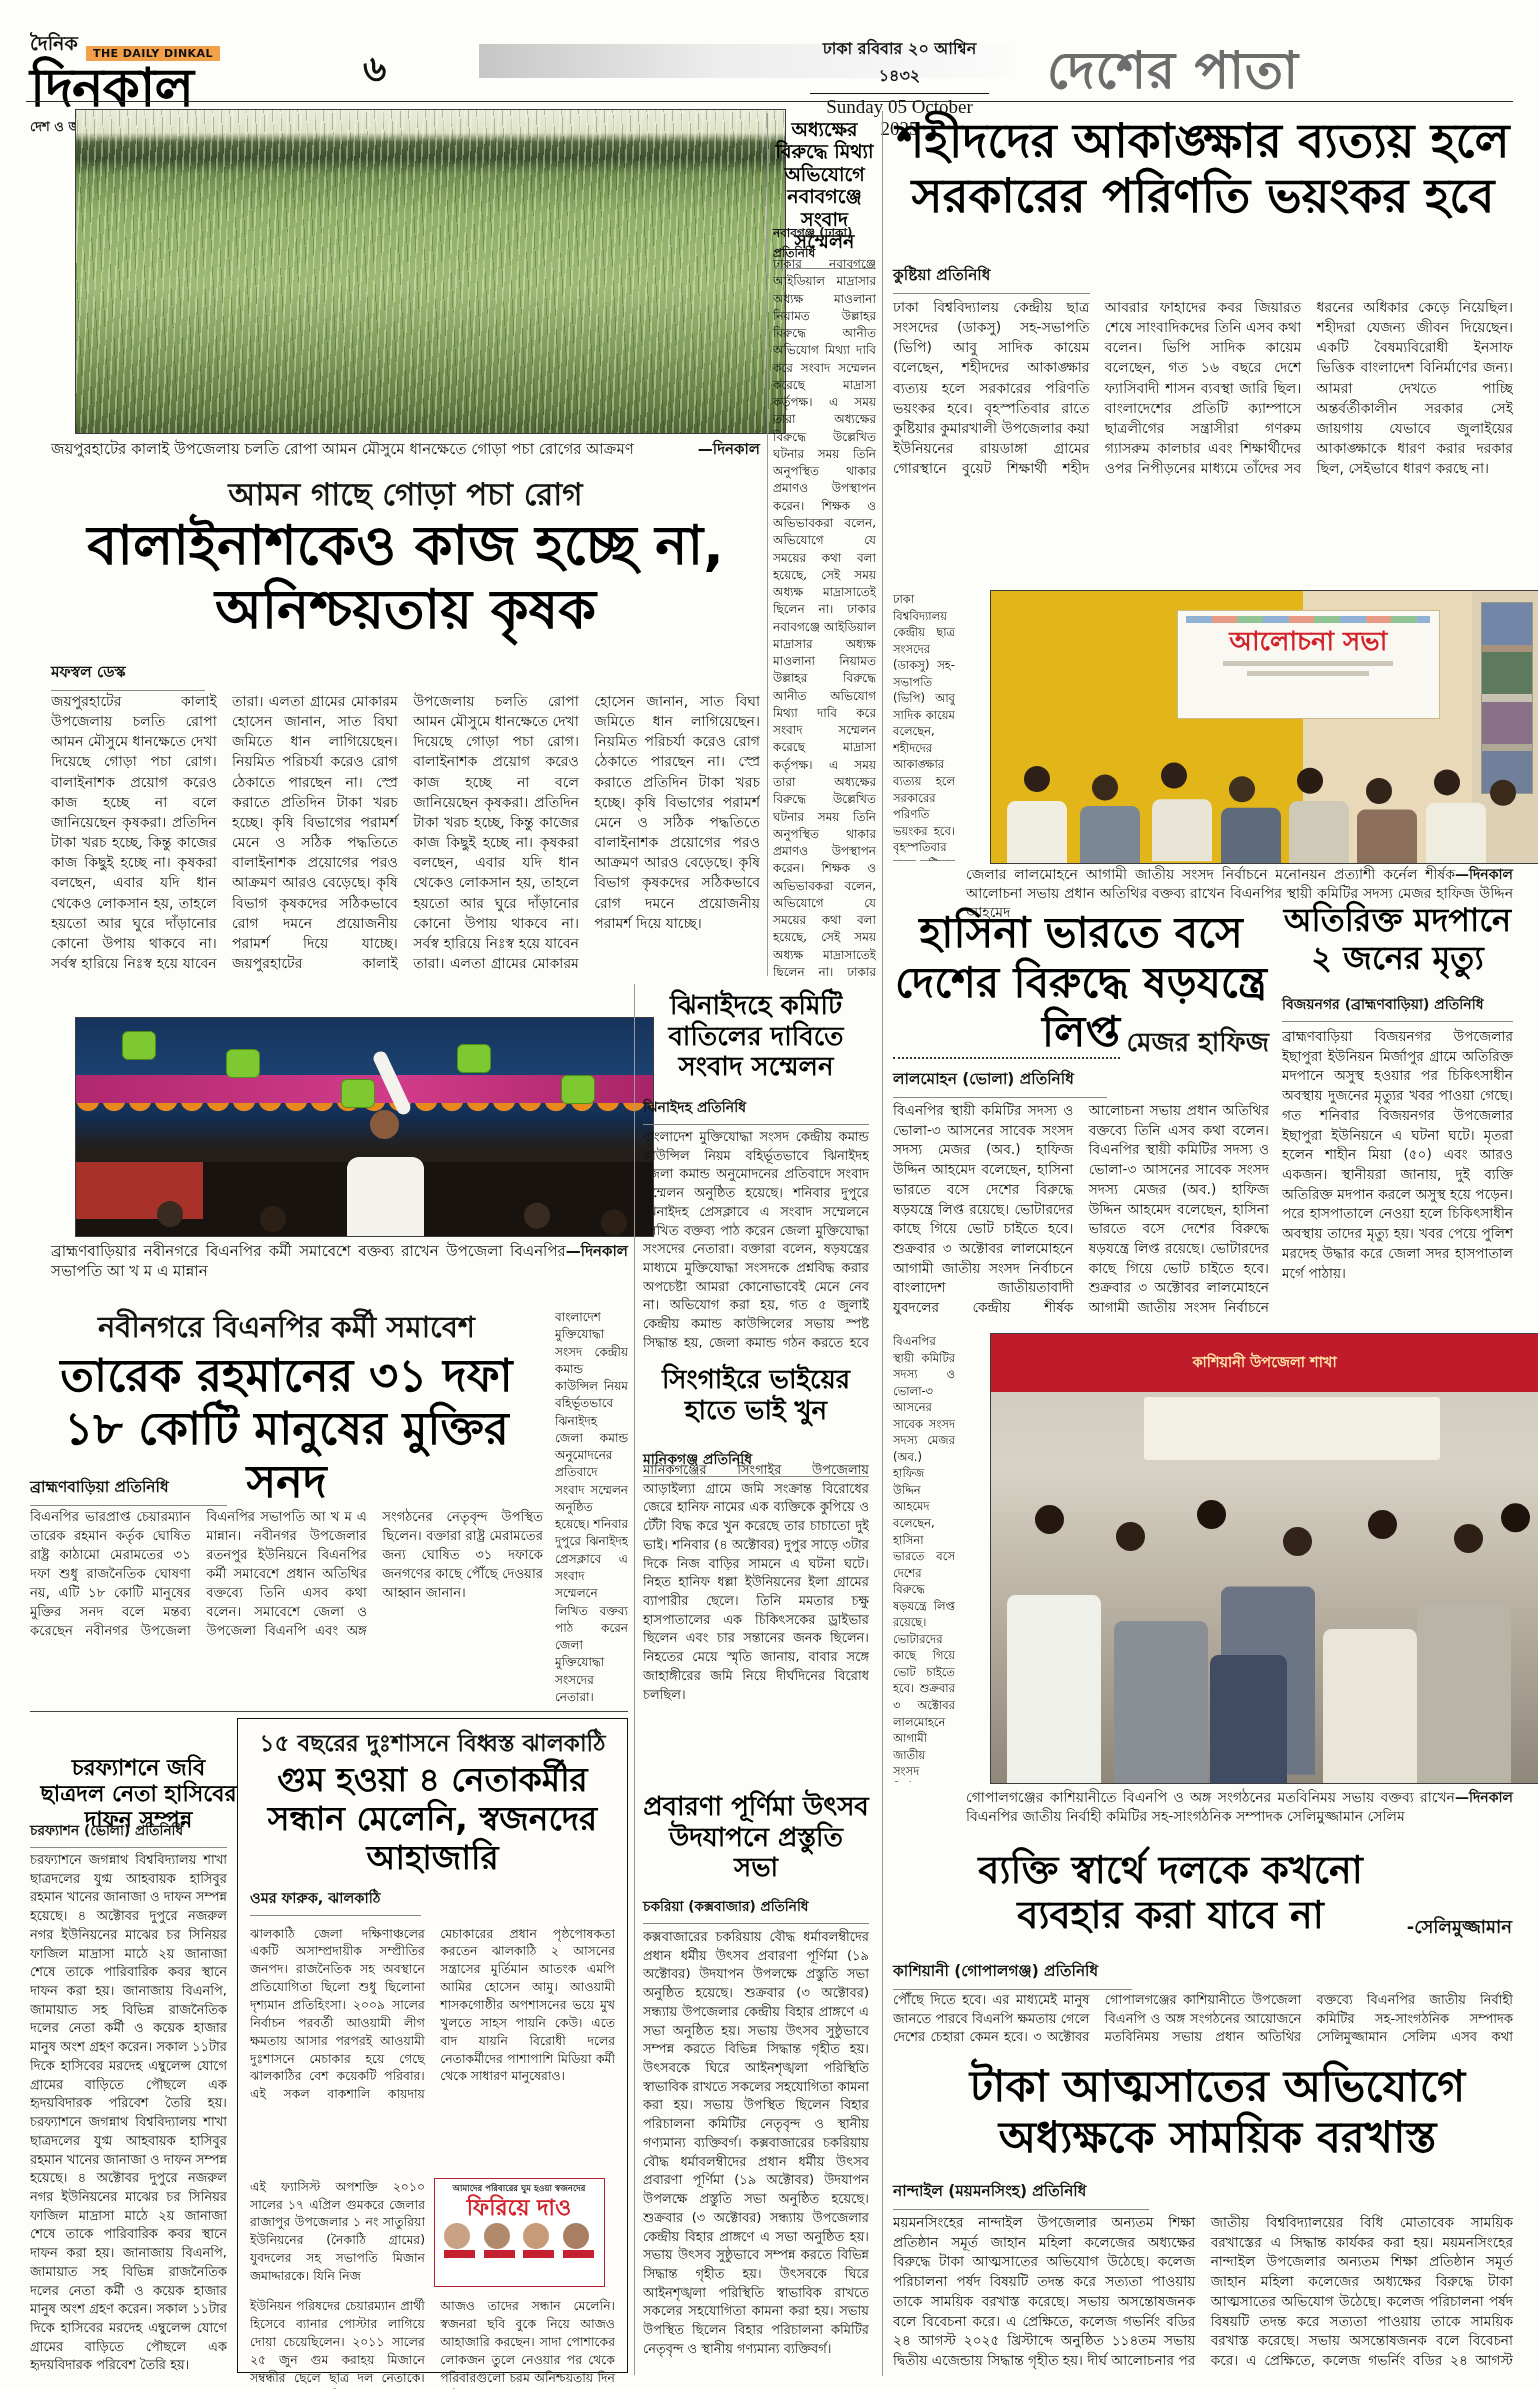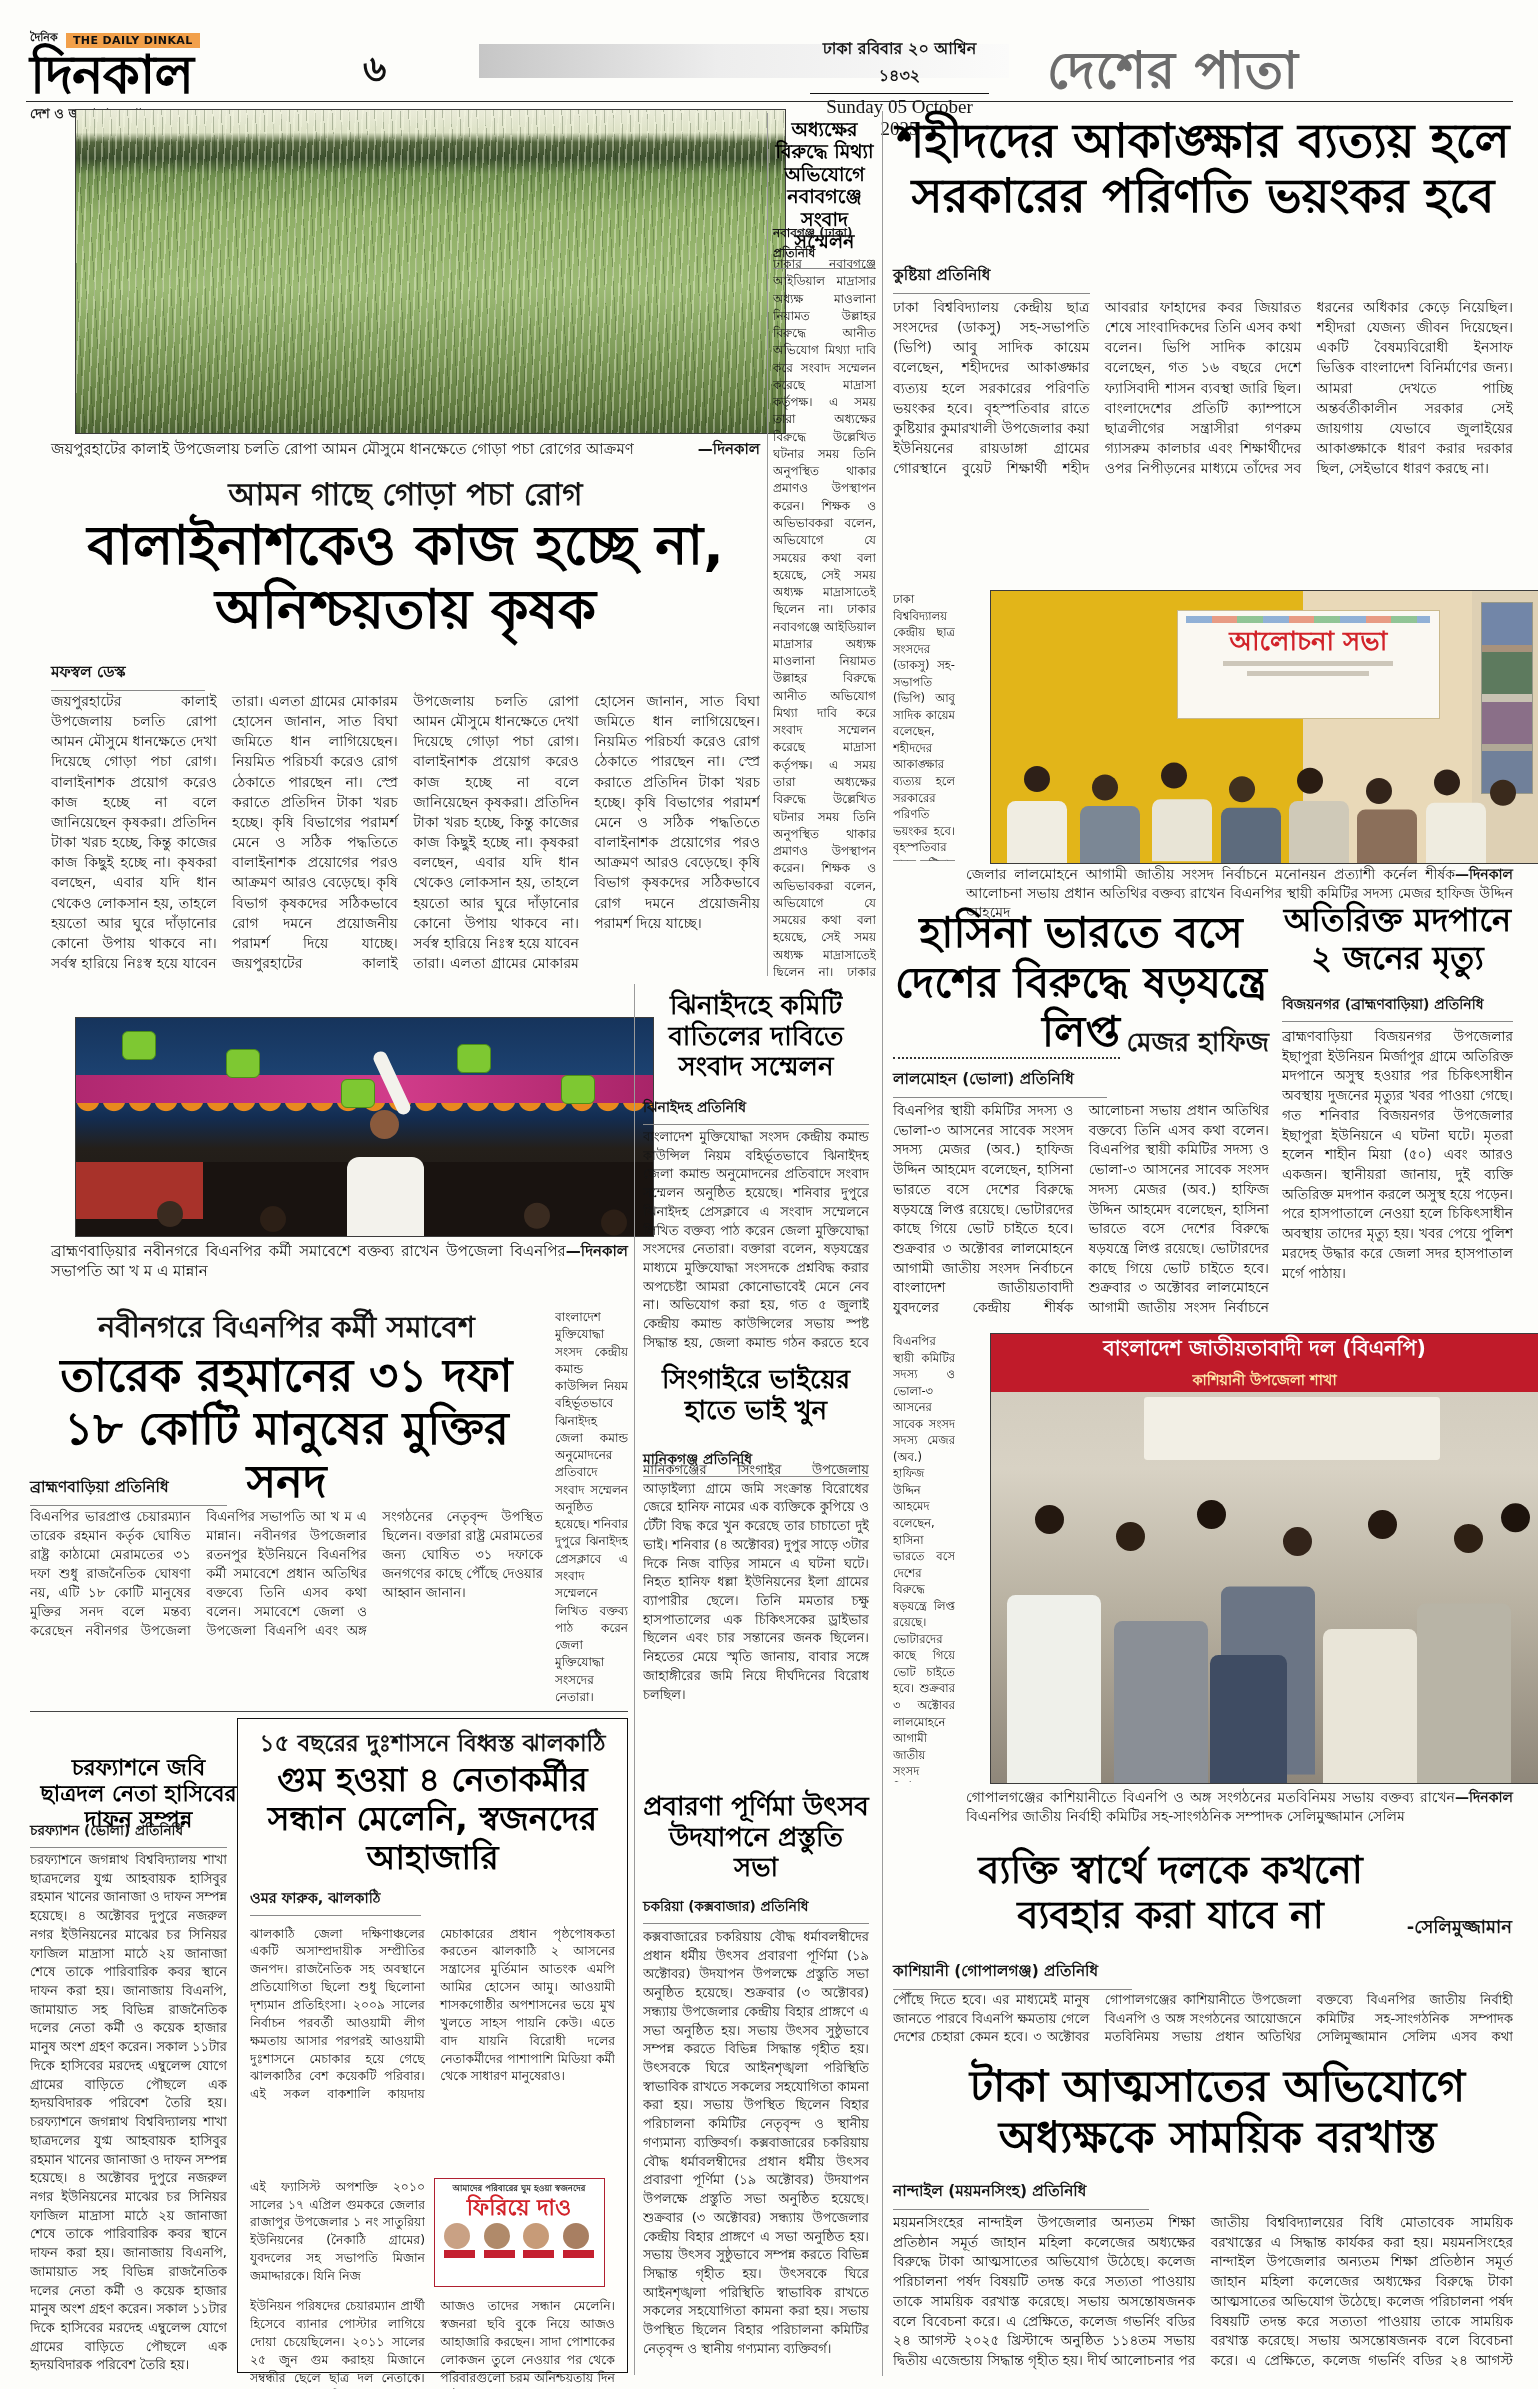--- a/index.html
+++ b/index.html
@@ -1,20 +1,20 @@
 <!DOCTYPE html>
 <html lang="bn" style="font-size:13.7px"><head>
 <meta charset="utf-8">
 <style>
   html,body{margin:0;padding:0;background:#e9e9e9;}
   .page{position:relative;width:1538px;height:2389px;background:#fdfdfa;margin:0 auto;
         font-family:"DejaVu Sans","Liberation Sans",sans-serif;color:#151515;overflow:hidden;}
   .abs{position:absolute;}
   
-  .logo-small{font-size:11px;font-weight:bold;color:#111;}
+  .logo-small{font-size:19px;font-weight:bold;color:#111;}
   .logo-eng{font-size:11px;font-weight:bold;color:#111;background:#f2a04a;padding:0.9px 6.8px;letter-spacing:0.4px;}
   .logo-main{font-size:53px;font-weight:900;line-height:1;color:#000;letter-spacing:-0.9px;}
   .logo-tag{font-size:13px;font-weight:bold;color:#222;margin-top:3.4px;}
   .pagenum{font-size:36px;font-weight:bold;color:#111;}
   .gradbar{background:linear-gradient(90deg,#c6c6c6,#ededed 45%,#fbfbfa);height:34px;}
   .dateline{font-size:16px;font-weight:bold;text-align:center;border-bottom:1.7px solid #111;padding-bottom:2.6px;}
   .dateline-en{font-family:"Liberation Serif","DejaVu Serif",serif;font-size:19px;text-align:center;padding-top:2.6px;font-weight:normal;}
   .section-title{font-size:51px;font-weight:700;color:#6d6d6d;letter-spacing:0.9px;}
   .header-rule{border-top:1.7px solid #2a2a2a;}
   
@@ -145,21 +145,20 @@
   <div class="abs byline" style="left:893px;top:1067px;width:214px;">লালমোহন (ভোলা) প্রতিনিধি</div>
   <div class="abs body-text cols2" style="left:893px;top:1101px;width:376px;height:224px;font-size:13.7px;">বিএনপির স্থায়ী কমিটির সদস্য ও ভোলা-৩ আসনের সাবেক সংসদ সদস্য মেজর (অব.) হাফিজ উদ্দিন আহমেদ বলেছেন, হাসিনা ভারতে বসে দেশের বিরুদ্ধে ষড়যন্ত্রে লিপ্ত রয়েছে। ভোটারদের কাছে গিয়ে ভোট চাইতে হবে। শুক্রবার ৩ অক্টোবর লালমোহনে আগামী জাতীয় সংসদ নির্বাচনে বাংলাদেশ জাতীয়তাবাদী যুবদলের কেন্দ্রীয় শীর্ষক আলোচনা সভায় প্রধান অতিথির বক্তব্যে তিনি এসব কথা বলেন। বিএনপির স্থায়ী কমিটির সদস্য ও ভোলা-৩ আসনের সাবেক সংসদ সদস্য মেজর (অব.) হাফিজ উদ্দিন আহমেদ বলেছেন, হাসিনা ভারতে বসে দেশের বিরুদ্ধে ষড়যন্ত্রে লিপ্ত রয়েছে। ভোটারদের কাছে গিয়ে ভোট চাইতে হবে। শুক্রবার ৩ অক্টোবর লালমোহনে আগামী জাতীয় সংসদ নির্বাচনে বাংলাদেশ জাতীয়তাবাদী যুবদলের কেন্দ্রীয় শীর্ষক আলোচনা সভায় প্রধান অতিথির বক্তব্যে তিনি এসব কথা বলেন।</div>
 
   <div class="abs headline" style="left:1282px;top:902px;width:231px;font-size:32px;">অতিরিক্ত মদপানে ২ জনের মৃত্যু</div>
   <div class="abs byline" style="left:1282px;top:993px;width:231px;font-size:14px;">বিজয়নগর (ব্রাহ্মণবাড়িয়া) প্রতিনিধি</div>
   <div class="abs body-text" style="left:1282px;top:1027px;width:231px;height:297px;font-size:13.7px;">ব্রাহ্মণবাড়িয়া বিজয়নগর উপজেলার ইছাপুরা ইউনিয়ন মির্জাপুর গ্রামে অতিরিক্ত মদপানে অসুস্থ হওয়ার পর চিকিৎসাধীন অবস্থায় দুজনের মৃত্যুর খবর পাওয়া গেছে। গত শনিবার বিজয়নগর উপজেলার ইছাপুরা ইউনিয়নে এ ঘটনা ঘটে। মৃতরা হলেন শাহীন মিয়া (৫০) এবং আরও একজন। স্থানীয়রা জানায়, দুই ব্যক্তি অতিরিক্ত মদপান করলে অসুস্থ হয়ে পড়েন। পরে হাসপাতালে নেওয়া হলে চিকিৎসাধীন অবস্থায় তাদের মৃত্যু হয়। খবর পেয়ে পুলিশ মরদেহ উদ্ধার করে জেলা সদর হাসপাতাল মর্গে পাঠায়।</div>
 
   <div class="abs body-text" style="left:893px;top:1333px;width:62px;height:449px;font-size:11.5px;">বিএনপির স্থায়ী কমিটির সদস্য ও ভোলা-৩ আসনের সাবেক সংসদ সদস্য মেজর (অব.) হাফিজ উদ্দিন আহমেদ বলেছেন, হাসিনা ভারতে বসে দেশের বিরুদ্ধে ষড়যন্ত্রে লিপ্ত রয়েছে। ভোটারদের কাছে গিয়ে ভোট চাইতে হবে। শুক্রবার ৩ অক্টোবর লালমোহনে আগামী জাতীয় সংসদ নির্বাচনে বাংলাদেশ জাতীয়তাবাদী যুবদলের কেন্দ্রীয় শীর্ষক আলোচনা সভায় প্রধান অতিথির বক্তব্যে তিনি এসব কথা বলেন। বিএনপির স্থায়ী কমিটির সদস্য ও ভোলা-৩ আসনের সাবেক সংসদ সদস্য মেজর (অব.) হাফিজ উদ্দিন আহমেদ বলেছেন, হাসিনা ভারতে বসে দেশের বিরুদ্ধে ষড়যন্ত্রে লিপ্ত রয়েছে। ভোটারদের কাছে গিয়ে ভোট চাইতে হবে। শুক্রবার ৩ অক্টোবর লালমোহনে আগামী জাতীয় সংসদ নির্বাচনে বাংলাদেশ জাতীয়তাবাদী যুবদলের কেন্দ্রীয় শীর্ষক আলোচনা সভায় প্রধান অতিথির বক্তব্যে তিনি এসব কথা বলেন।</div>
   <div class="photo ph-indoor" style="left:966px;top:1333px;width:547px;height:449px;">
     <div class="in-banner">
-      <div class="l1">বাংলাদেশ জাতীয়তাবাদী দল (বিএনপি)</div>
       <div class="l2">কাশিয়ানী উপজেলা শাখা</div>
     </div>
     <div class="in-table"></div>
     <div class="heads-row" style="left:8%;top:38%;width:29px;height:29px;background:#241810;box-shadow:81px 17px 0 #2e2014,162px -5.1px 0 #1d130c,248px 22px 0 #33241a,333px 5.1px 0 #241810,419px 19px 0 #2e2014,466px -1.7px 0 #1d130c;"></div>
     <div class="torso" style="left:3%;bottom:0;width:94px;height:188px;background:#eff0ea;box-shadow:107px 26px 0 #8a8f96,214px -8.5px 0 #6b7585,316px 34px 0 #e9e5d8,410px 8.5px 0 #b8b4a6;"></div>
     <div class="torso" style="left:40%;bottom:0;width:77px;height:128px;background:#3f4c63;"></div>
   </div>
   <div class="abs caption" style="left:966px;top:1788px;width:547px;font-size:14px;">
     <span class="credit">—দিনকাল</span>
     <span>গোপালগঞ্জের কাশিয়ানীতে বিএনপি ও অঙ্গ সংগঠনের মতবিনিময় সভায় বক্তব্য রাখেন বিএনপির জাতীয় নির্বাহী কমিটির সহ-সাংগঠনিক সম্পাদক সেলিমুজ্জামান সেলিম</span>

